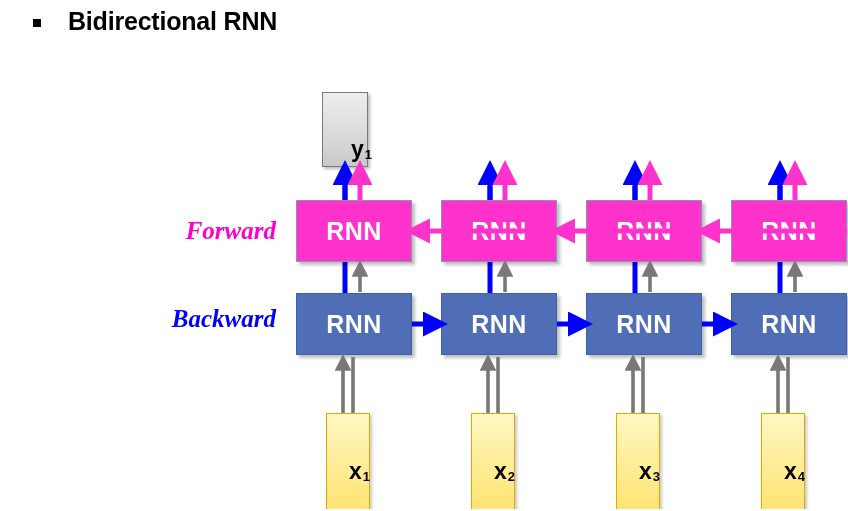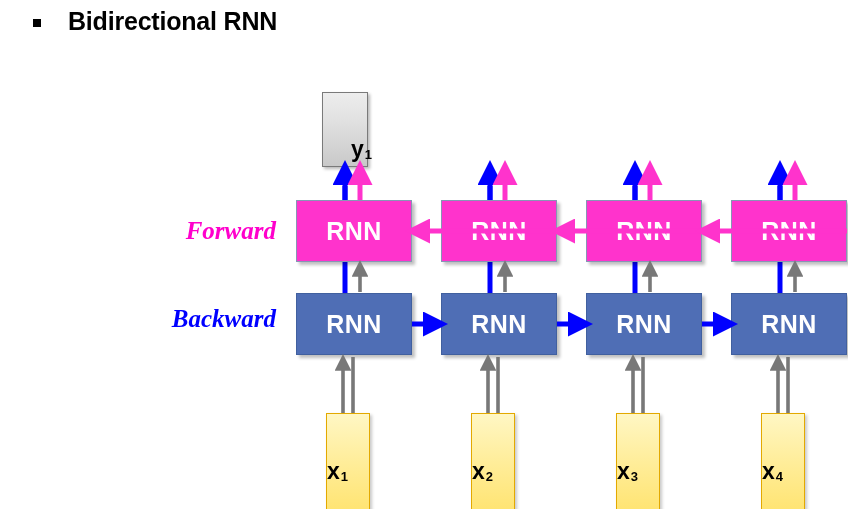--- a/index.html
+++ b/index.html
@@ -108,21 +108,21 @@
     height: 110px;
     background: linear-gradient(to bottom, #FFF7C4 0%, #FFEE9E 40%, #FFE269 100%);
     border: 1.8px solid #E3A900;
     box-shadow: 2px 2px 3px rgba(0,0,0,0.22);
   }
   .xbox .lbl {
     position: absolute;
     left: 0;
     right: 0;
     top: 46px;
-    text-align: left;
+    text-align: right;
     font-family: "Liberation Sans", sans-serif;
     font-size: 23px;
     font-weight: bold;
     color: #000000;
     line-height: 1;
   }
   .xbox .lbl sub {
     font-size: 13px;
     font-weight: bold;
     vertical-align: baseline;

